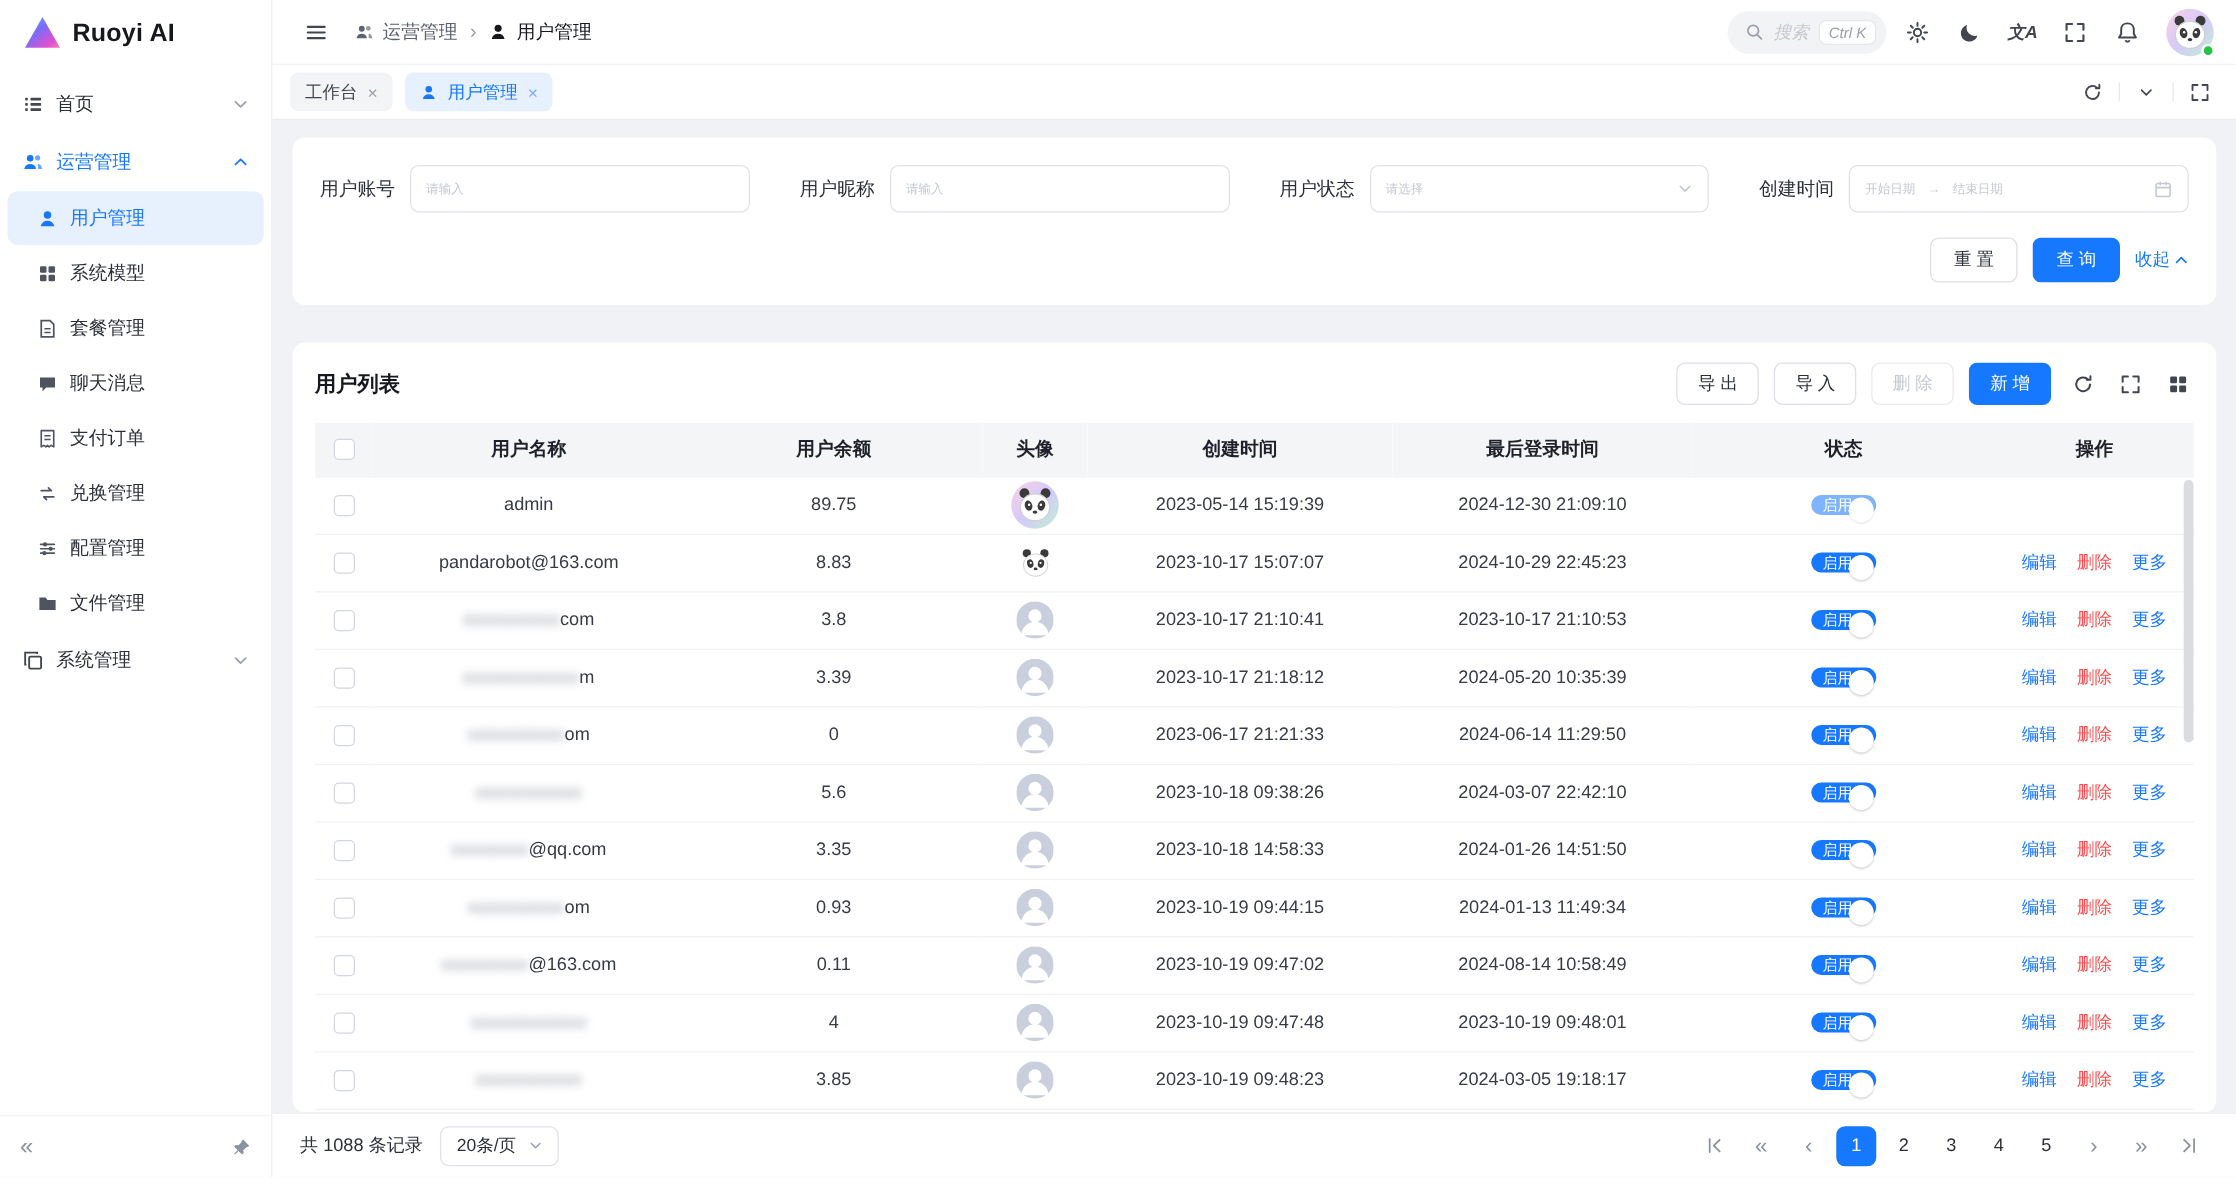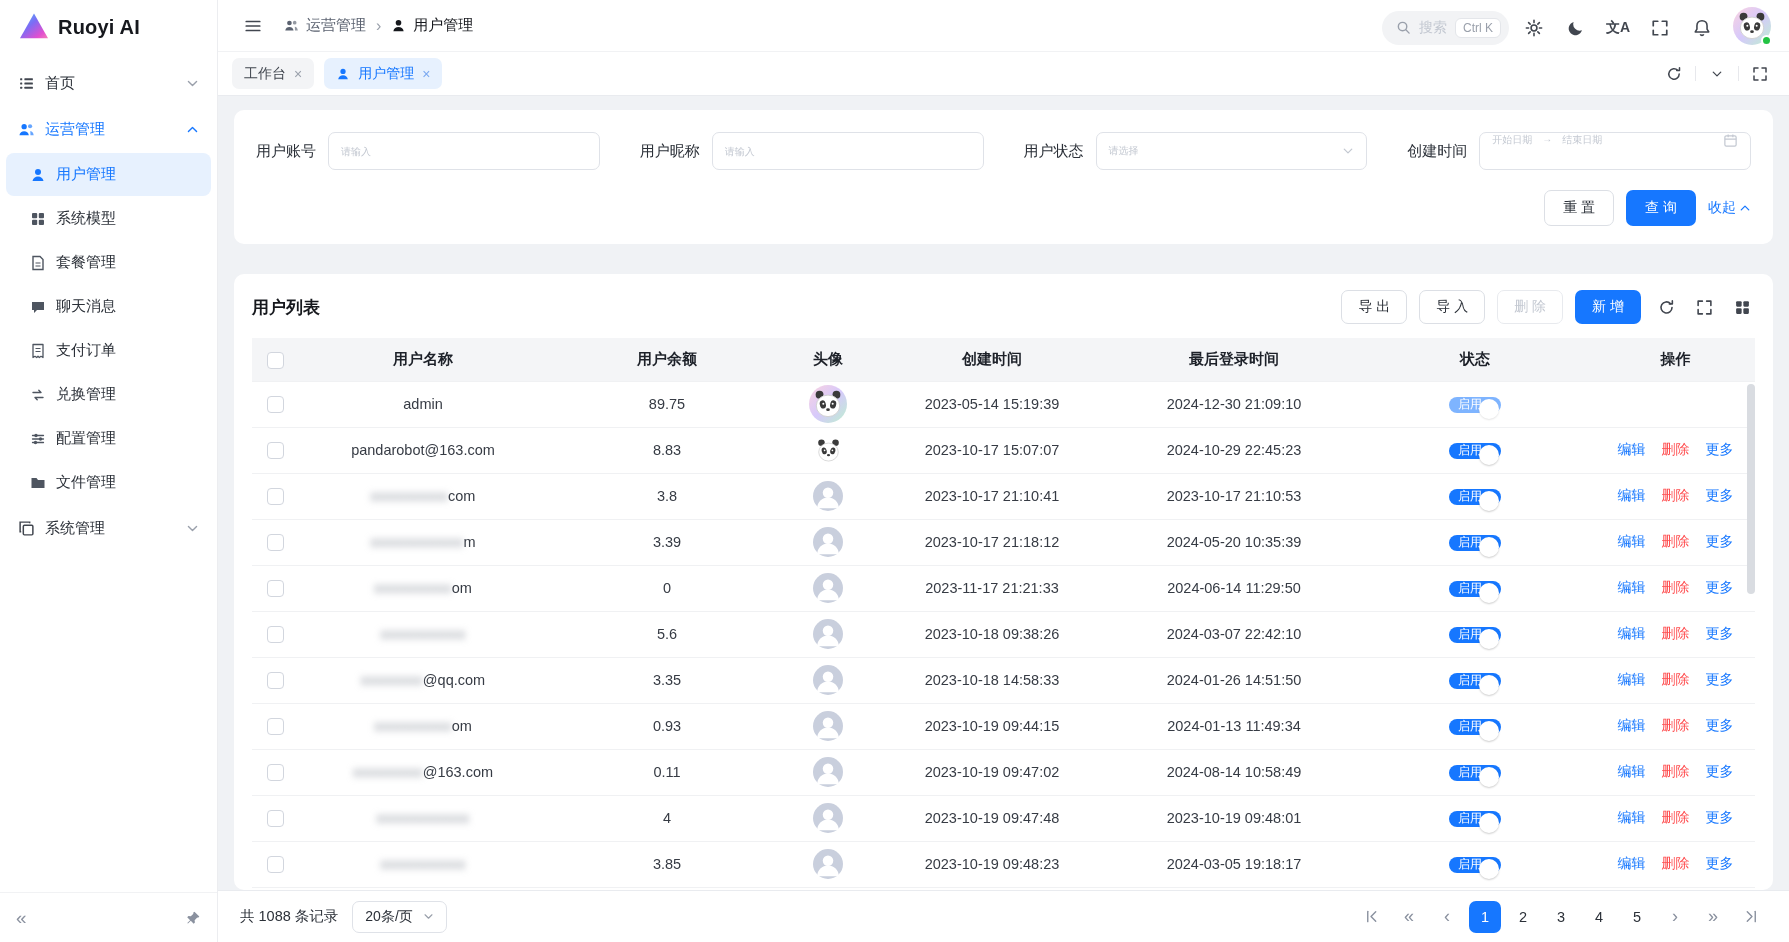--- a/index.html
+++ b/index.html
@@ -32,21 +32,21 @@
   
   .main { flex:1; display:flex; flex-direction:column; min-width:0; }
   .topbar { height:52px; background:#fff; display:flex; align-items:center; gap:14px; padding:0 18px; border-bottom:1px solid #f1f2f4; }
   .icon-btn { display:flex; align-items:center; justify-content:center; width:34px; height:34px; border-radius:8px; color:#41464f; cursor:pointer; }
   .i18{width:18px;height:18px} .i17{width:17px;height:17px} .i16{width:16px;height:16px}
   .i15{width:15px;height:15px} .i14{width:14px;height:14px} .i12{width:12px;height:12px} .i11{width:11px;height:11px}
   .breadcrumb { display:flex; align-items:center; gap:10px; font-size:15px; }
   .crumb { display:flex; align-items:center; gap:7px; color:#5b6270; cursor:pointer; }
   .crumb.current { color:#16181d; }
   .sep::before { content:"›"; color:#9aa0ab; font-size:16px; }
-  .topbar-right { margin-left:auto; display:flex; align-items:flex-end; gap:8px; }
+  .topbar-right { margin-left:auto; display:flex; align-items:center; gap:8px;font-style:italic; }
   .search-pill { height:34px; display:flex; align-items:center; gap:8px; background:#f2f3f5; border-radius:17px; padding:0 8px 0 14px; color:#9aa0ab; font-size:14px; cursor:pointer; }
   .kbd { background:#fff; border:1px solid #e4e6ea; border-radius:6px; padding:2px 7px; font-size:12px; color:#9aa0ab; }
   .trans-icon::before { content:"文A"; font-size:14px; font-weight:600; }
   .avatar-wrap { position:relative; width:38px; height:38px; margin-left:6px; cursor:pointer; }
   .av-ring { display:flex; align-items:center; justify-content:center; width:38px; height:38px; border-radius:50%; background:linear-gradient(135deg,#fbd3e0,#d6c9fb 50%,#bdf0cf); overflow:hidden; }
   .av-panda-md{width:30px;height:30px} .av-panda-lg{width:30px;height:30px} .av-panda-sm{width:25px;height:25px}
   .online-dot { position:absolute; right:-1px; bottom:-1px; width:11px; height:11px; border-radius:50%; background:#23c343; border:2px solid #fff; }
 
   .tabbar { height:44px; background:#fff; display:flex; align-items:center; gap:10px; padding:0 14px; border-bottom:1px solid #e9ebef; }
   .tab { height:31px; display:flex; align-items:center; gap:8px; padding:0 12px; border-radius:7px; background:#f3f4f6; font-size:14px; color:#41464f; cursor:pointer; }
@@ -64,21 +64,21 @@
   .filter-card { background:#fff; border-radius:10px; padding:22px 22px 18px; }
   .filter-row { display:flex; gap:40px; }
   .field { flex:1; display:flex; align-items:center; gap:12px; min-width:0; }
   .field label { font-size:15px; color:#2b3038; white-space:nowrap; }
   .input, .select, .daterange { flex:1; height:38px; border:1px solid #dfe2e8; border-radius:7px; background:#fff; font-size:10px; min-width:0; }
   .input { padding:0 12px; color:#2b3038; outline:none; font-family:inherit; }
   .input::placeholder { color:#c3c8d1; }
   .select { display:flex; align-items:center; justify-content:space-between; padding:0 12px; cursor:pointer; }
   .ph { color:#c3c8d1; }
   .chev-grey { color:#c3c8d1; }
-  .daterange { display:flex; gap:10px; padding:0 12px; cursor:pointer; }
+  .daterange { display:flex; align-items:center; gap:10px; padding:0 12px; cursor:pointer; }
   .arrow::before { content:"→"; color:#c3c8d1; }
   .cal { color:#c3c8d1; margin-left:auto; }
   .filter-actions { display:flex; align-items:center; justify-content:flex-end; gap:12px; margin-top:20px; }
   .btn { height:36px; padding:0 18px; border-radius:7px; border:1px solid transparent; font-size:14px; font-family:inherit; display:inline-flex; align-items:center; cursor:pointer; }
   .btn-default { background:#fff; border-color:#dcdfe5; color:#2b3038; }
   .btn-primary { background:#1677ff; color:#fff; }
   .btn.disabled { color:#c3c8d1; border-color:#e8eaee; cursor:not-allowed; }
   .collapse-link { display:flex; align-items:center; gap:3px; color:#1677ff; font-size:14px; cursor:pointer; }
   .collapse-link .i12 { transform:rotate(180deg); }
 
@@ -614,21 +614,21 @@
   </tr>
               <tr>
     <td><span class="checkbox"></span></td>
     <td class="cell-name"><span class="plain"></span><span class="blur">xxxxxxxxxx</span><span class="suffix">om</span></td>
     <td class="cell-balance">0</td>
     <td><span class="avatar-slot">
                     <svg viewBox="0 0 32 32" class="av-default">
                       <use href="#s-avatar"></use>
                     </svg>
                   </span></td>
-    <td class="cell-created">2023-11-17 21:21:33</td>
+    <td class="cell-created">2023-06-17 21:21:33</td>
     <td class="cell-last">2024-06-14 11:29:50</td>
     <td>
       <span class="switch">
         <span class="switch-label">启用</span>
         <span class="knob"></span>
       </span>
     </td>
     <td class="cell-actions">
       <a class="act act-edit">编辑</a>
       <a class="act act-del">删除</a>

